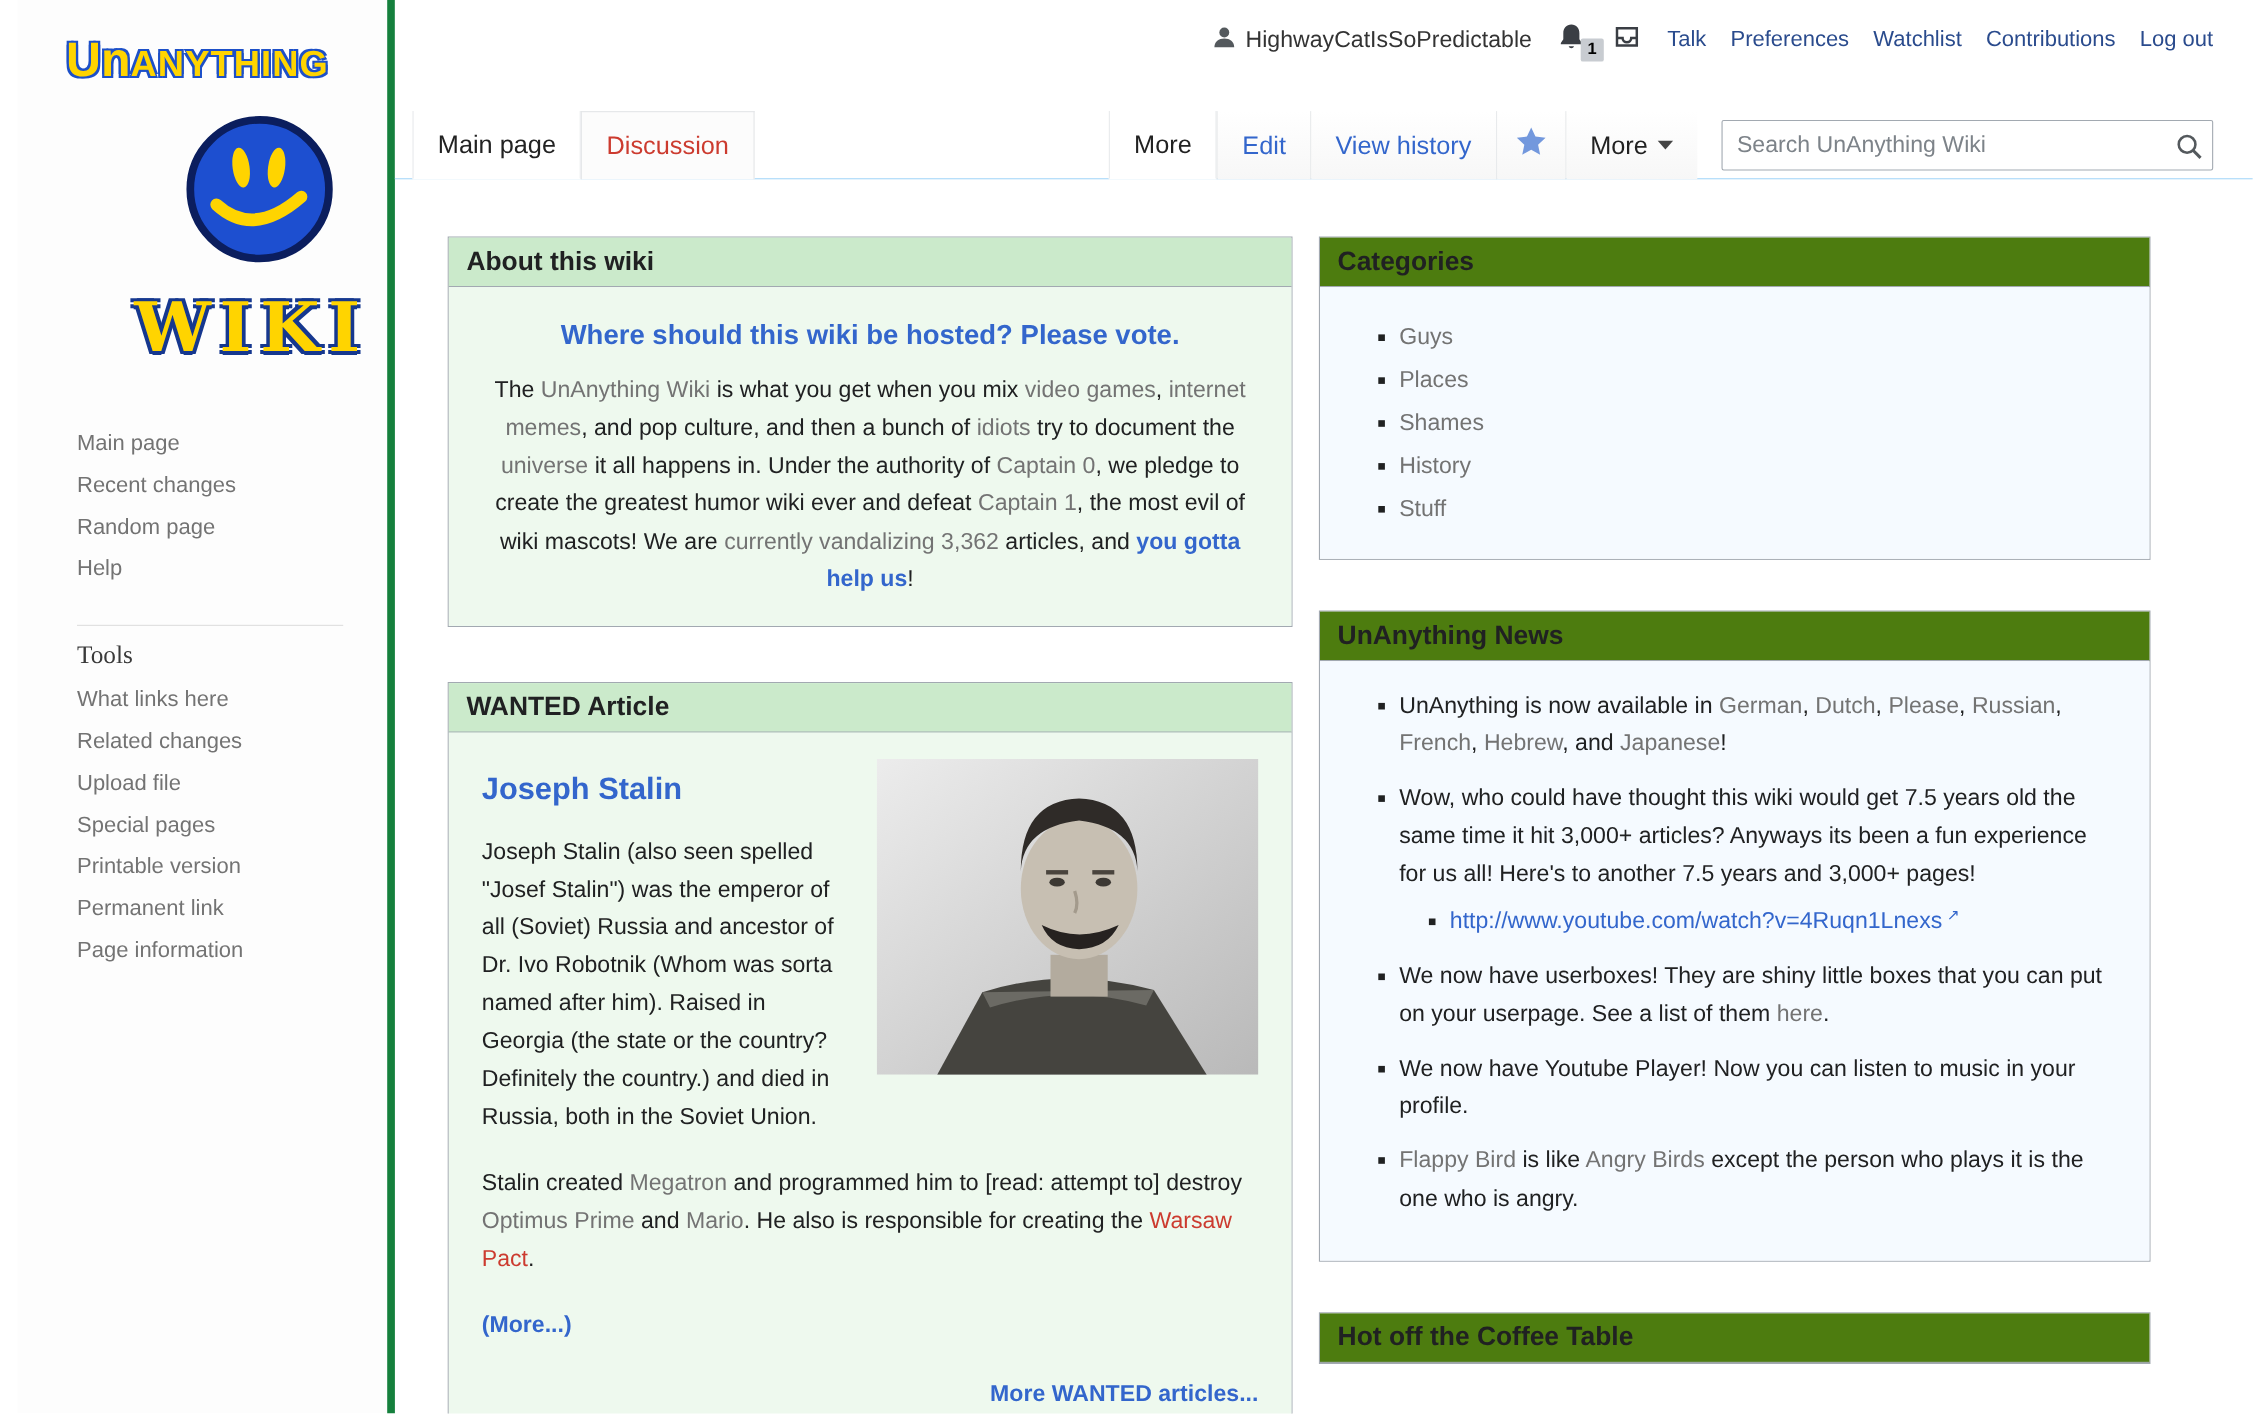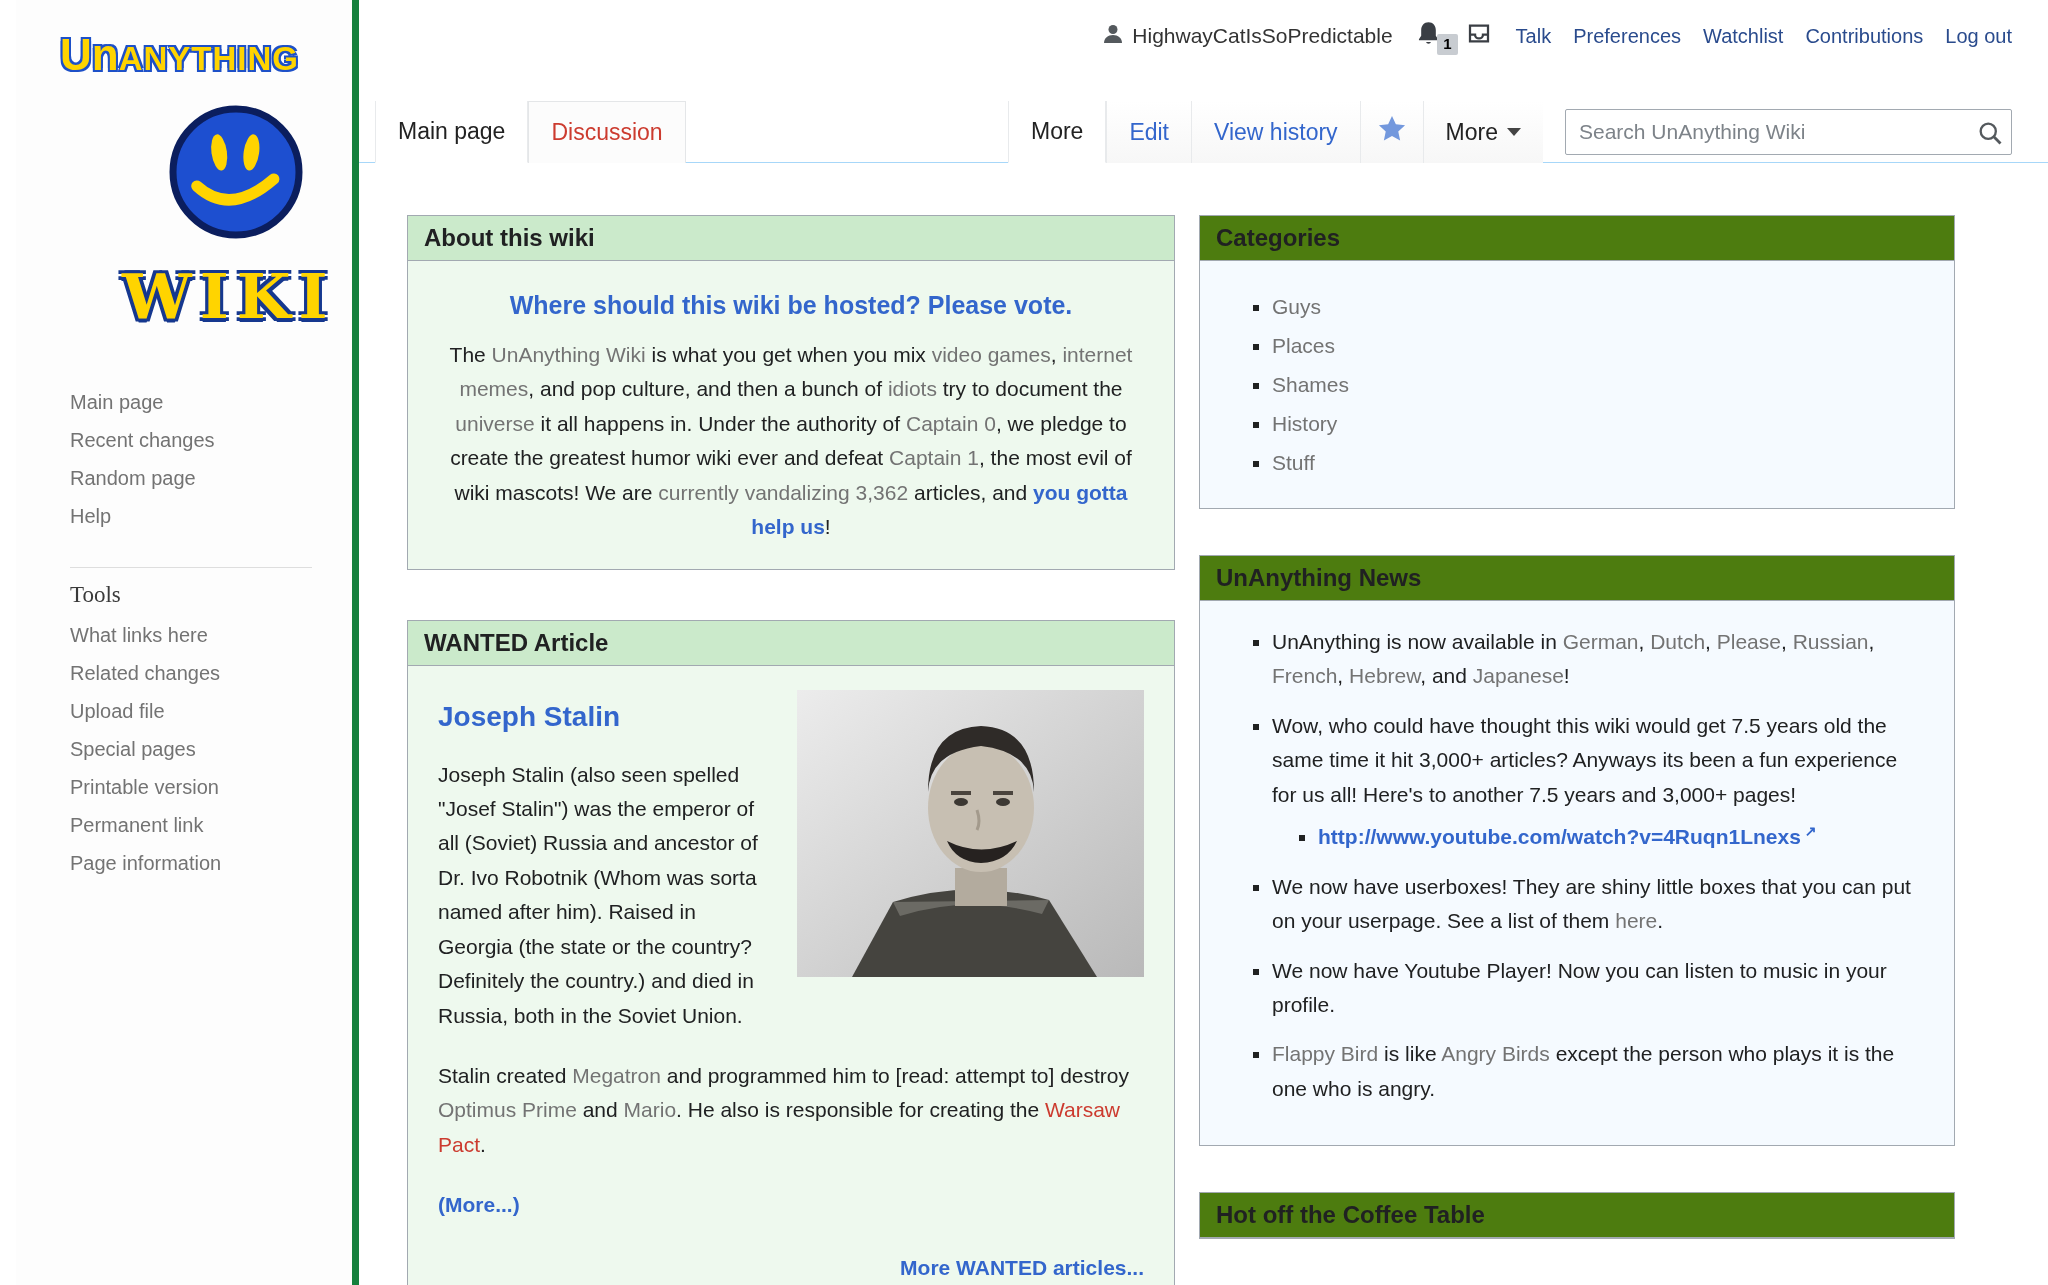--- a/index.html
+++ b/index.html
@@ -95,21 +95,21 @@
 
   .stalin-fig { float:right; margin:0 0 14px 22px; width:347px; height:287px; display:block; }
   .article-title { display:inline-block; font-size:28px; font-weight:bold; color:#3366cc; margin:4px 0 18px; }
   .wanted-b p { margin:0 0 26px; }
   .more-link { font-weight:bold; color:#3366cc; }
   .more-wanted { display:block; text-align:right; font-weight:bold; color:#3366cc; margin-top:28px; }
 
   .cat-list { margin:2px 0; padding-left:42px; list-style:square; line-height:39px; }
   .news-list { margin:0; padding-left:42px; list-style:square; }
   .news-list > li { margin-bottom:15px; }
-  .subnews { list-style:square; padding-left:46px; margin:8px 0 0;font-weight:bold; }
+  .subnews { list-style:square; padding-left:46px; margin:8px 0 0; }
   .coffee { margin-bottom:0; }
 </style>
 </head>
 <body>
 
 <div id="sidebar">
   <div class="logo-block">
     <div class="logo-line">
       <span class="logo-un">Un</span><span class="logo-anything">Anything</span>
     </div>

